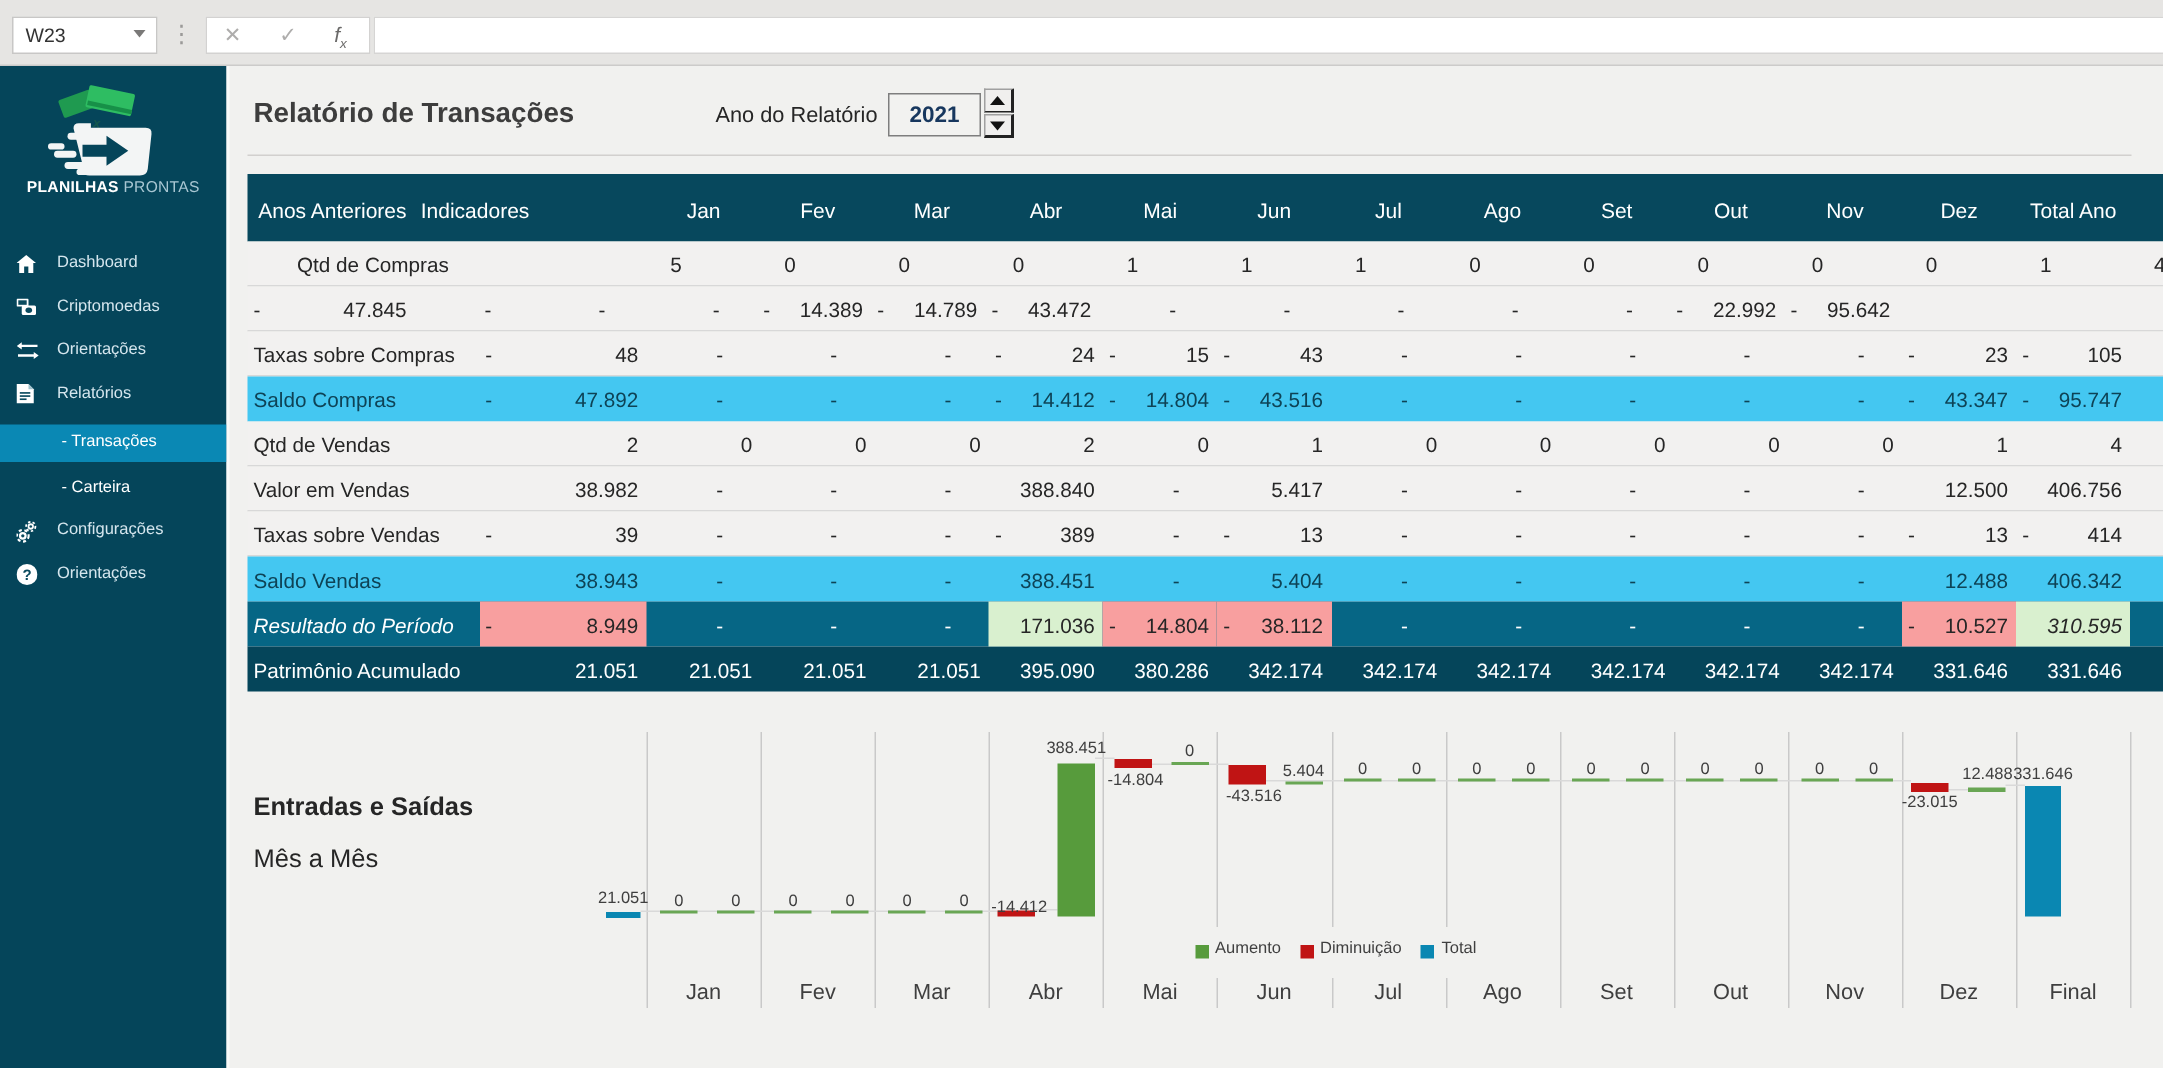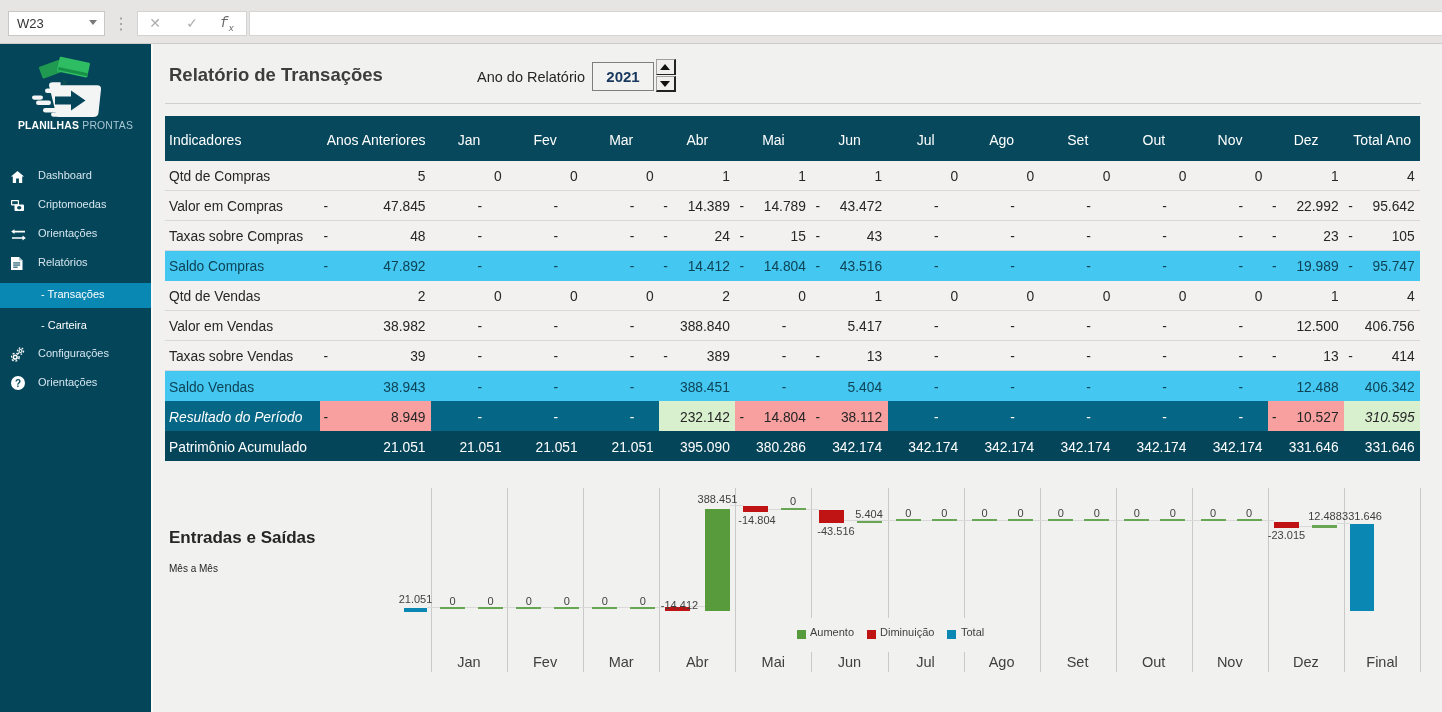--- a/index.html
+++ b/index.html
@@ -52,31 +52,31 @@
 .c.gr { background:#d9f0cf; color:#262626; }
 
 #chart { position:absolute; left:0; top:462px; width:1442px; height:250px; }
 .vgl { position:absolute; top:26px; width:1px; height:184px; background:#c9c9c9; }
 .bar { position:absolute; margin-top:-462px; }
 #chart .dlab { position:absolute; width:76px; text-align:center; font-size:11px; color:#3f3f3f; margin-top:-462px; }
 .mlab { position:absolute; top:191.5px; width:76px; text-align:center; font-size:14.5px; color:#3f3f3f; }
 .lgsq { position:absolute; top:168px; width:9px; height:9px; }
 .lgtx { position:absolute; top:164px; font-size:11px; color:#3f3f3f; }
 #ctitle { position:absolute; left:169px; top:66px; font-size:17px; font-weight:bold; color:#262626; }
-#csub { position:absolute; left:169px; top:101px; font-size:10px; color:#262626; }
+#csub { position:absolute; left:169px; top:101px; font-size:17px; color:#262626; }
 </style></head>
 <body>
 <div id="topbar">
  <div id="namebox">W23</div>
  <div id="namecaret"></div>
  <div id="dots">⋮</div>
  <div id="toolbox"></div>
  <div class="tbi" style="left:145px;">✕</div>
  <div class="tbi" style="left:182px;">✓</div>
- <div class="tbi" style="left:217px;font-family:Liberation Mono, monospace;font-style:italic;color:#6a6968;"><i>f</i><sub style="font-size:9px;">x</sub></div>
+ <div class="tbi" style="left:217px;font-family:Liberation Sans, sans-serif;font-style:italic;color:#6a6968;"><i>f</i><sub style="font-size:9px;">x</sub></div>
  <div id="fxbar"></div>
 </div>
 <div id="sidebar">
 <svg width="110" height="66" viewBox="0 0 110 66" style="position:absolute;left:10px;top:12px;">
 <g>
 <rect x="30" y="7" width="22" height="12.5" rx="1.2" fill="#1f9a50" transform="rotate(-20 41 13)"></rect>
 <rect x="48" y="3.5" width="31" height="15" rx="1.2" fill="#2ebd62" transform="rotate(12 63 11)"></rect>
 <rect x="49" y="14" width="30" height="3" fill="#179048" transform="rotate(12 63 11)"></rect>
 <text x="52" y="29" font-family="Liberation Sans,sans-serif" font-size="9" font-weight="bold" fill="#14574d" transform="rotate(12 54 26)">x</text>
 <path d="M39 29.5 q0 -3.3 3.6 -3.3 l8 0 0 3 36.5 0 q4.3 0 3.9 4.2 l-2.5 23.3 q-0.5 4.3 -5.3 4.3 l-33.6 0 q-4.2 0 -3.8 -4.2 z" fill="#f3f5f5"></path>
@@ -157,55 +157,54 @@
  <div class="spbtn up">
       <div class="tri up"></div>
     </div>
  <div class="spbtn dn">
       <div class="tri dn"></div>
     </div>
 </div>
 <div id="hr1"></div>
 <div class="tbl" style="left:165px;top:115.5px;">
 <div class="row hdr" style="height:45px;">
+      <div class="c hanos" style="width:111.5px;">Anos Anteriores</div>
       <div class="c hlab" style="width:154.5px;">Indicadores</div>
-      <div class="c hanos" style="width:111.5px;">Anos Anteriores</div>
       <div class="c hmon" style="width:76.1px;">Jan</div>
       <div class="c hmon" style="width:76.1px;">Fev</div>
       <div class="c hmon" style="width:76.1px;">Mar</div>
       <div class="c hmon" style="width:76.1px;">Abr</div>
       <div class="c hmon" style="width:76.1px;">Mai</div>
       <div class="c hmon" style="width:76.1px;">Jun</div>
       <div class="c hmon" style="width:76.1px;">Jul</div>
       <div class="c hmon" style="width:76.1px;">Ago</div>
       <div class="c hmon" style="width:76.1px;">Set</div>
       <div class="c hmon" style="width:76.1px;">Out</div>
       <div class="c hmon" style="width:76.1px;">Nov</div>
       <div class="c hmon" style="width:76.1px;">Dez</div>
       <div class="c hmon" style="width:76.1px;">Total Ano</div>
     </div>
 <div class="row plain" style="height:30.1px;">
-      <div class="c lab" style="width:154.5px;">Qtd de Compras</div>
+      <div class="c lab" style="width:154.5px;margin-left:29px;">Qtd de Compras</div>
       <div class="c num " style="width:111.5px;">5</div>
       <div class="c num " style="width:76.1px;">0</div>
       <div class="c num " style="width:76.1px;">0</div>
       <div class="c num " style="width:76.1px;">0</div>
       <div class="c num " style="width:76.1px;">1</div>
       <div class="c num " style="width:76.1px;">1</div>
       <div class="c num " style="width:76.1px;">1</div>
       <div class="c num " style="width:76.1px;">0</div>
       <div class="c num " style="width:76.1px;">0</div>
       <div class="c num " style="width:76.1px;">0</div>
       <div class="c num " style="width:76.1px;">0</div>
       <div class="c num " style="width:76.1px;">0</div>
       <div class="c num " style="width:76.1px;">1</div>
       <div class="c num " style="width:76.1px;">4</div>
     </div>
 <div class="row plain" style="height:30.1px;">
-      <div class="c lab" style="width:154.5px;">Valor em Compras</div>
       <div class="c neg " style="width:111.5px;">
         <span>-</span>
         <span>47.845</span>
       </div>
       <div class="c zero " style="width:76.1px;">-</div>
       <div class="c zero " style="width:76.1px;">-</div>
       <div class="c zero " style="width:76.1px;">-</div>
       <div class="c neg " style="width:76.1px;">
         <span>-</span>
         <span>14.389</span>
@@ -288,21 +287,21 @@
         <span>-</span>
         <span>43.516</span>
       </div>
       <div class="c zero " style="width:76.1px;">-</div>
       <div class="c zero " style="width:76.1px;">-</div>
       <div class="c zero " style="width:76.1px;">-</div>
       <div class="c zero " style="width:76.1px;">-</div>
       <div class="c zero " style="width:76.1px;">-</div>
       <div class="c neg " style="width:76.1px;">
         <span>-</span>
-        <span>19.989</span>
+        <span>43.347</span>
       </div>
       <div class="c neg " style="width:76.1px;">
         <span>-</span>
         <span>95.747</span>
       </div>
     </div>
 <div class="row plain" style="height:30.1px;">
       <div class="c lab" style="width:154.5px;">Qtd de Vendas</div>
       <div class="c num " style="width:111.5px;">2</div>
       <div class="c num " style="width:76.1px;">0</div>
@@ -387,21 +386,21 @@
     </div>
 <div class="row result" style="height:30.1px;">
       <div class="c lab" style="width:154.5px;font-style:italic;">Resultado do Período</div>
       <div class="c neg pk" style="width:111.5px;">
         <span>-</span>
         <span>8.949</span>
       </div>
       <div class="c zero wz" style="width:76.1px;">-</div>
       <div class="c zero wz" style="width:76.1px;">-</div>
       <div class="c zero wz" style="width:76.1px;">-</div>
-      <div class="c num gr" style="width:76.1px;">232.142</div>
+      <div class="c num gr" style="width:76.1px;">171.036</div>
       <div class="c neg pk" style="width:76.1px;">
         <span>-</span>
         <span>14.804</span>
       </div>
       <div class="c neg pk" style="width:76.1px;">
         <span>-</span>
         <span>38.112</span>
       </div>
       <div class="c zero wz" style="width:76.1px;">-</div>
       <div class="c zero wz" style="width:76.1px;">-</div>

